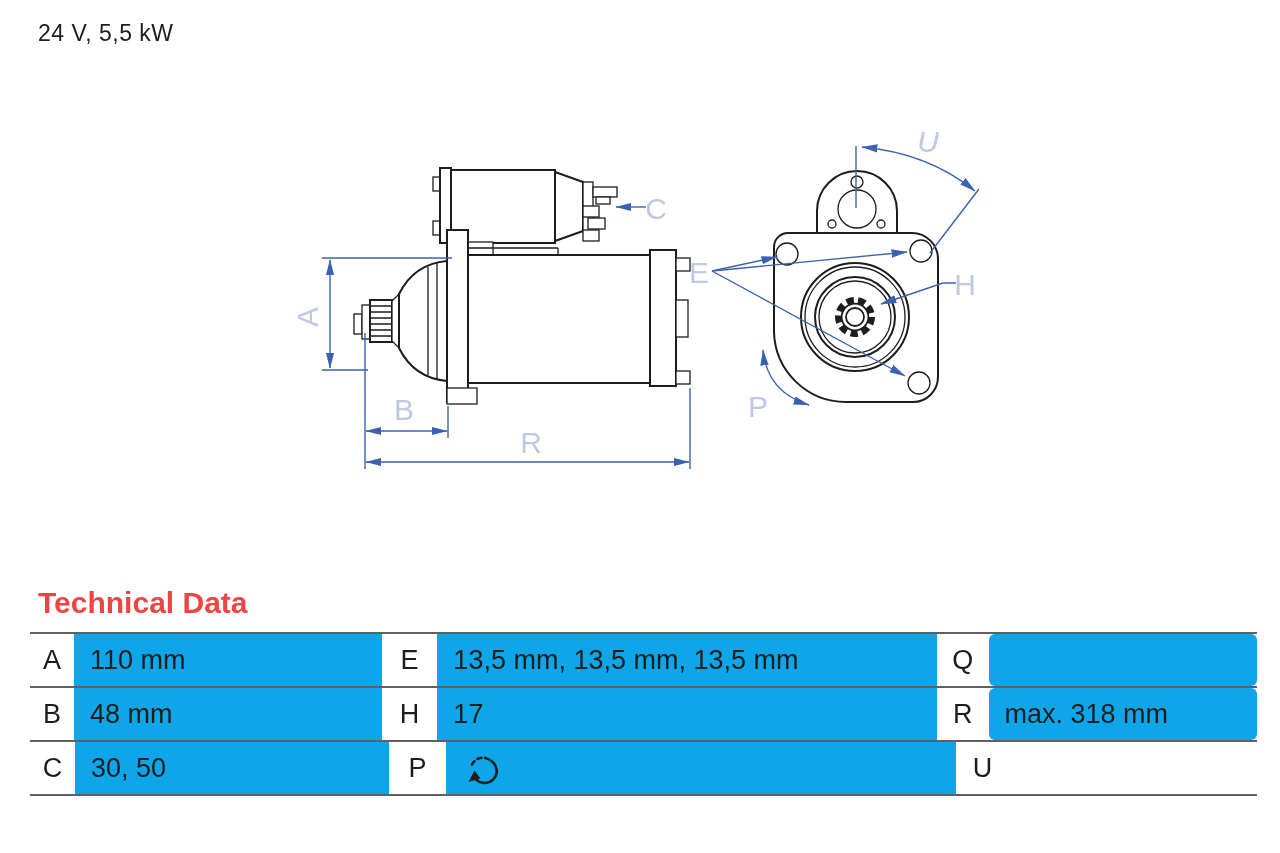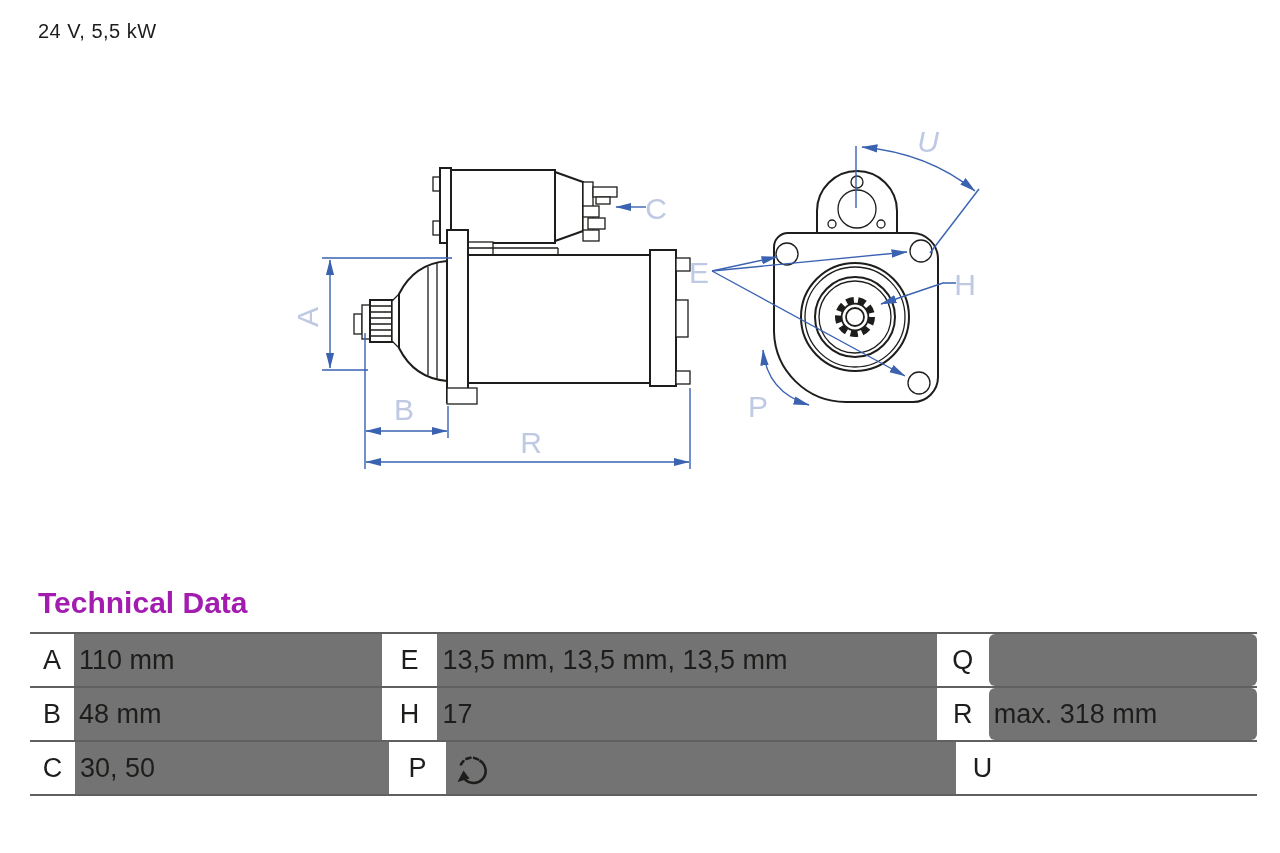--- a/index.html
+++ b/index.html
@@ -1,35 +1,35 @@
 <!DOCTYPE html>
 <html><head>
 <meta charset="utf-8">
 <style>
   html,body{margin:0;padding:0;background:#fff;}
   #page{
     position:relative;width:1280px;height:853px;background:#ffffff;
     font-family:"Liberation Sans", sans-serif;color:#1d1d1b;overflow:hidden;
   }
   #title{
-    position:absolute;left:38px;top:20px;font-size:20px;font-weight:400;
+    position:absolute;left:38px;top:20px;font-size:23px;font-weight:400;
     letter-spacing:0.5px;color:#1d1d1b;
   }
   #drawing{position:absolute;left:0;top:0;}
   #td-heading{
-    position:absolute;left:38px;top:586px;font-size:30px;font-weight:700;color:#a21caf;
+    position:absolute;left:38px;top:586px;font-size:30px;font-weight:700;color:#ef4444;
   }
   #td-table{
     position:absolute;left:30px;top:632px;width:1227px;
     border-bottom:2px solid #606060;font-size:27px;
   }
   .t-row{display:flex;height:52px;border-top:2px solid #606060;}
   .cell{display:flex;align-items:center;}
   .key{justify-content:center;background:#ffffff;}
-  .val{background:#737373;padding-left:5px;box-sizing:border-box;}
+  .val{background:#0ea5e9;padding-left:16px;box-sizing:border-box;}
   .k1{width:45px;}
   .v1{width:314px;}
   .k2{width:57px;}
   .v2{width:510px;}
   .k3{width:53px;}
   .v3{width:274px;padding-right:0;border-radius:6px;}
   .dim-line{stroke:#3a62b1;stroke-width:1.4;fill:none;}
   .dim-label{fill:#bfc9e4;font-size:30px;font-family:"Liberation Sans",sans-serif;}
   .ink{stroke:#1d1d1b;fill:#ffffff;}
   .w2{stroke-width:2;}

